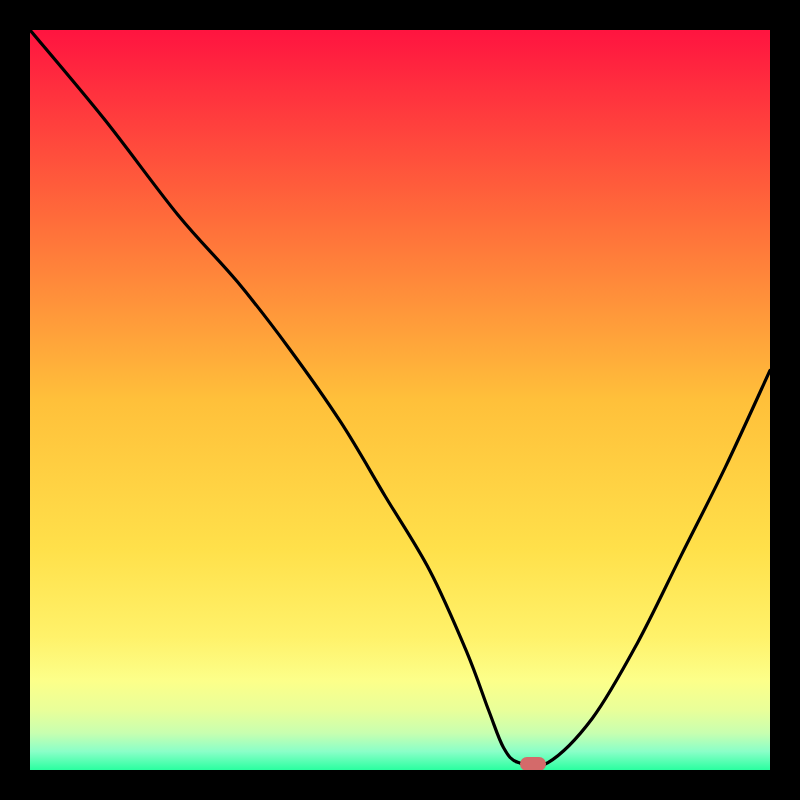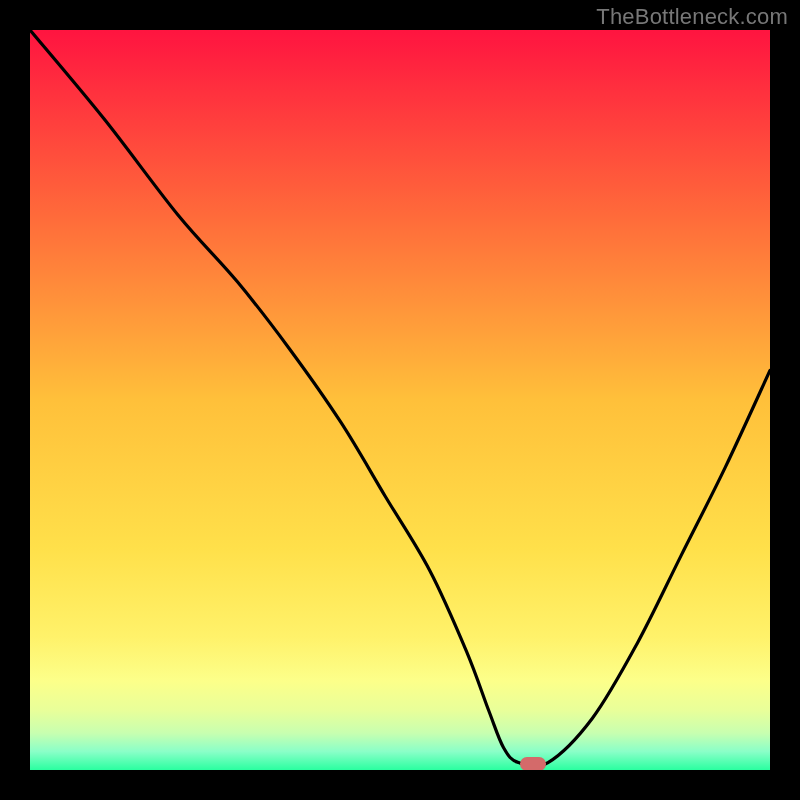--- a/index.html
+++ b/index.html
@@ -53,21 +53,20 @@
     border-radius: 7px;
     background: #d46a6a;
     transform: translate(-50%, -50%);
     z-index: 6;
   }
 </style>
 </head>
 <body>
 
 <div class="frame">
-  <div class="watermark">TheBottleneck.com</div>
 
   <div class="plot-area">
     <svg class="gradient" viewBox="0 0 740 740" preserveAspectRatio="none">
       <defs>
         <linearGradient id="bg-grad" x1="0" y1="0" x2="0" y2="1">
             <stop offset="0%" stop-color="#ff1440"></stop>
             <stop offset="25%" stop-color="#ff6a3a"></stop>
             <stop offset="50%" stop-color="#ffc03a"></stop>
             <stop offset="70%" stop-color="#ffe04a"></stop>
             <stop offset="82%" stop-color="#fff26a"></stop>

